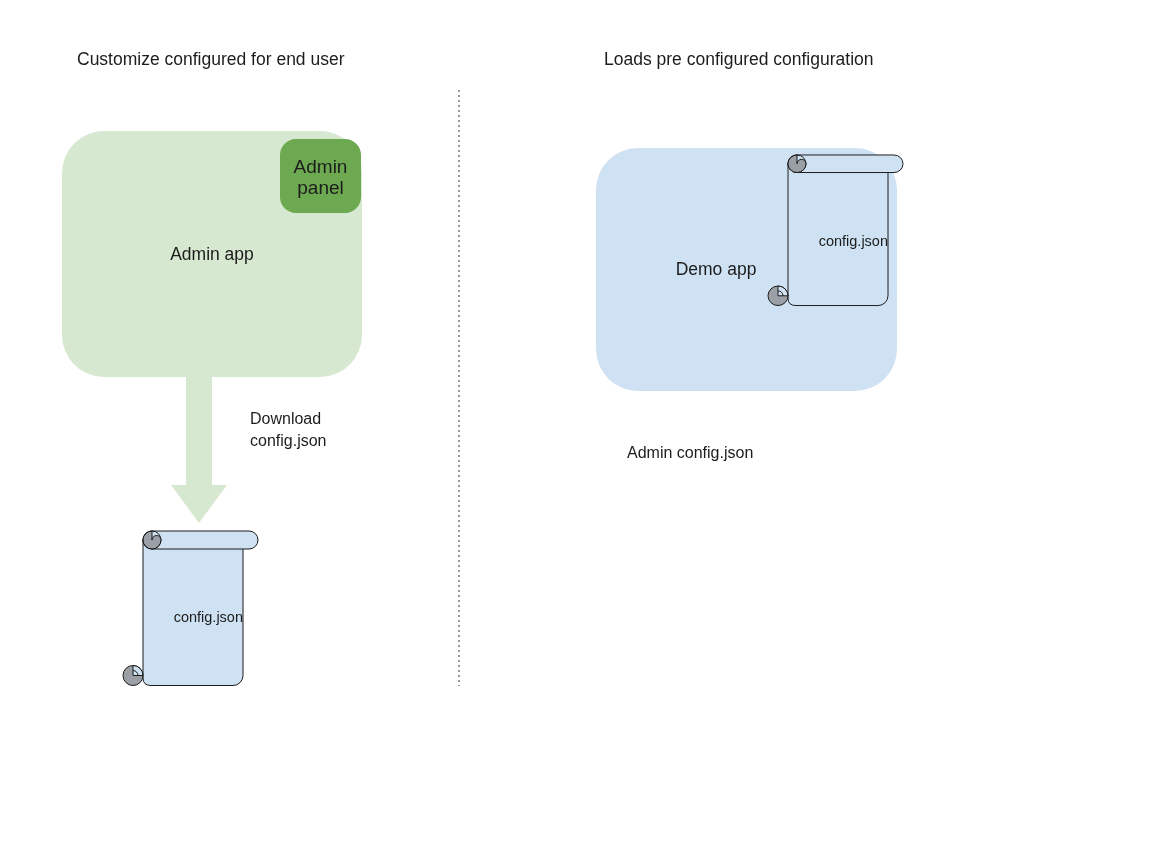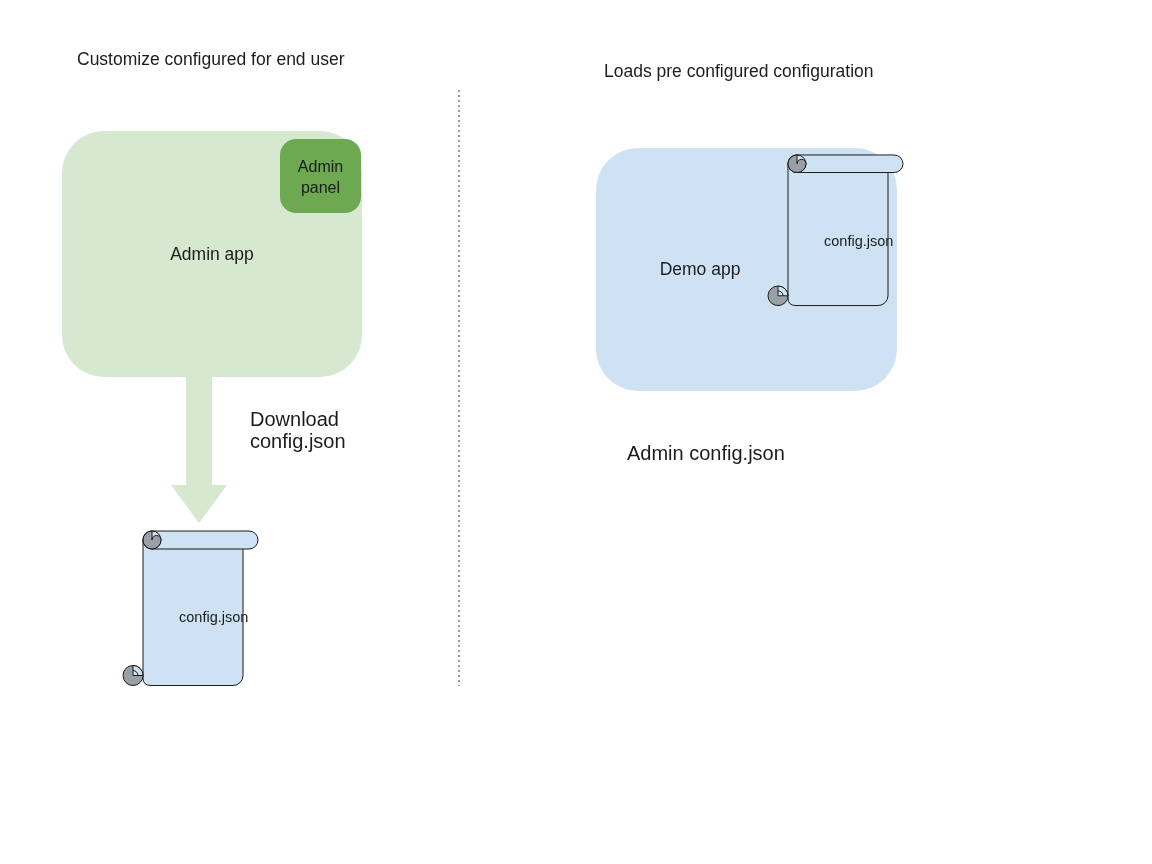--- a/index.html
+++ b/index.html
@@ -19,32 +19,32 @@
     background:repeating-linear-gradient(to bottom,var(--divider-gray) 0 2px,transparent 2px 5px);
   }
   .admin-box{
     left:62px;top:131px;width:300px;height:246px;border-radius:42px;
     background:var(--app-green);display:flex;align-items:center;justify-content:center;
   }
   .app-label{font-size:17.5px;}
   .badge{
     left:280px;top:139px;width:81px;height:74px;border-radius:16px;
     background:var(--panel-green);display:flex;align-items:center;justify-content:center;
-    text-align:center;font-size:16px;line-height:21px;padding:2px 10px 0 10px;
+    text-align:center;font-size:19px;line-height:21px;padding:2px 10px 0 10px;
   }
   .arrow-svg{left:168px;top:377px;}
-  .caption{font-size:20px;line-height:22px;}
+  .caption{font-size:16px;line-height:22px;}
   .download-caption{left:250px;top:408px;width:112px;}
   .demo-box{left:596px;top:148px;width:301px;height:243px;border-radius:42px;background:var(--app-blue);}
-  .demo-label-wrap{left:0;top:0;width:208px;height:243px;display:flex;align-items:center;justify-content:center;}
+  .demo-label-wrap{left:16px;top:0;width:208px;height:243px;display:flex;align-items:center;justify-content:center;}
   .loads-caption{left:627px;top:442px;white-space:nowrap;}
   .scroll-wrap{position:absolute;}
   .scroll-label-wrap{
     position:absolute;left:26px;top:19px;width:100px;height:136px;
-    display:flex;align-items:center;justify-content:flex-start;font-size:14.5px;margin-left:36px;
+    display:flex;align-items:center;justify-content:flex-end;font-size:14.5px;
   }
   .s-fill{fill:var(--scroll-blue);stroke:#1a1a1a;stroke-width:1;}
   .s-gray{fill:var(--curl-gray);stroke:#1a1a1a;stroke-width:1;}
   .s-line{fill:none;stroke:#1a1a1a;stroke-width:1;}
   .arrow-poly{fill:var(--app-green);}
 </style>
 </head>
 <body>
 
 <div class="abs divider"></div>
@@ -73,21 +73,21 @@
     <path class="s-line" d="M16,140.5 a5,5 0 0 1 5,5"></path>
     <rect class="s-fill" x="26" y="1" width="115" height="18" rx="9"></rect>
     <circle class="s-line" cx="35" cy="10" r="9"></circle>
     <path class="s-gray" d="M35,1 A9,9 0 1 0 44,10 A4.5,4.5 0 0 0 35,10 Z"></path>
   </svg>
   <div class="scroll-label-wrap">
     <span>config.json</span>
   </div>
 </div>
 
-<div class="abs heading" style="left:604px;top:48px;margin-top:12px;">Loads pre configured configuration</div>
+<div class="abs heading" style="left:604px;top:48px;">Loads pre configured configuration</div>
 
 <div class="abs demo-box">
   <div class="abs demo-label-wrap">
     <span class="app-label">Demo app</span>
   </div>
 </div>
 
 <div class="scroll-wrap" style="left:762px;top:154px;width:142px;height:153px;">
   <svg width="142" height="153" viewBox="0 0 142 157" preserveAspectRatio="none" aria-hidden="true">
     <path class="s-fill" d="M26,10 L26,148 Q26,155.5 34,155.5 L116,155.5 A10,10 0 0 0 126,145.5 L126,19"></path>

